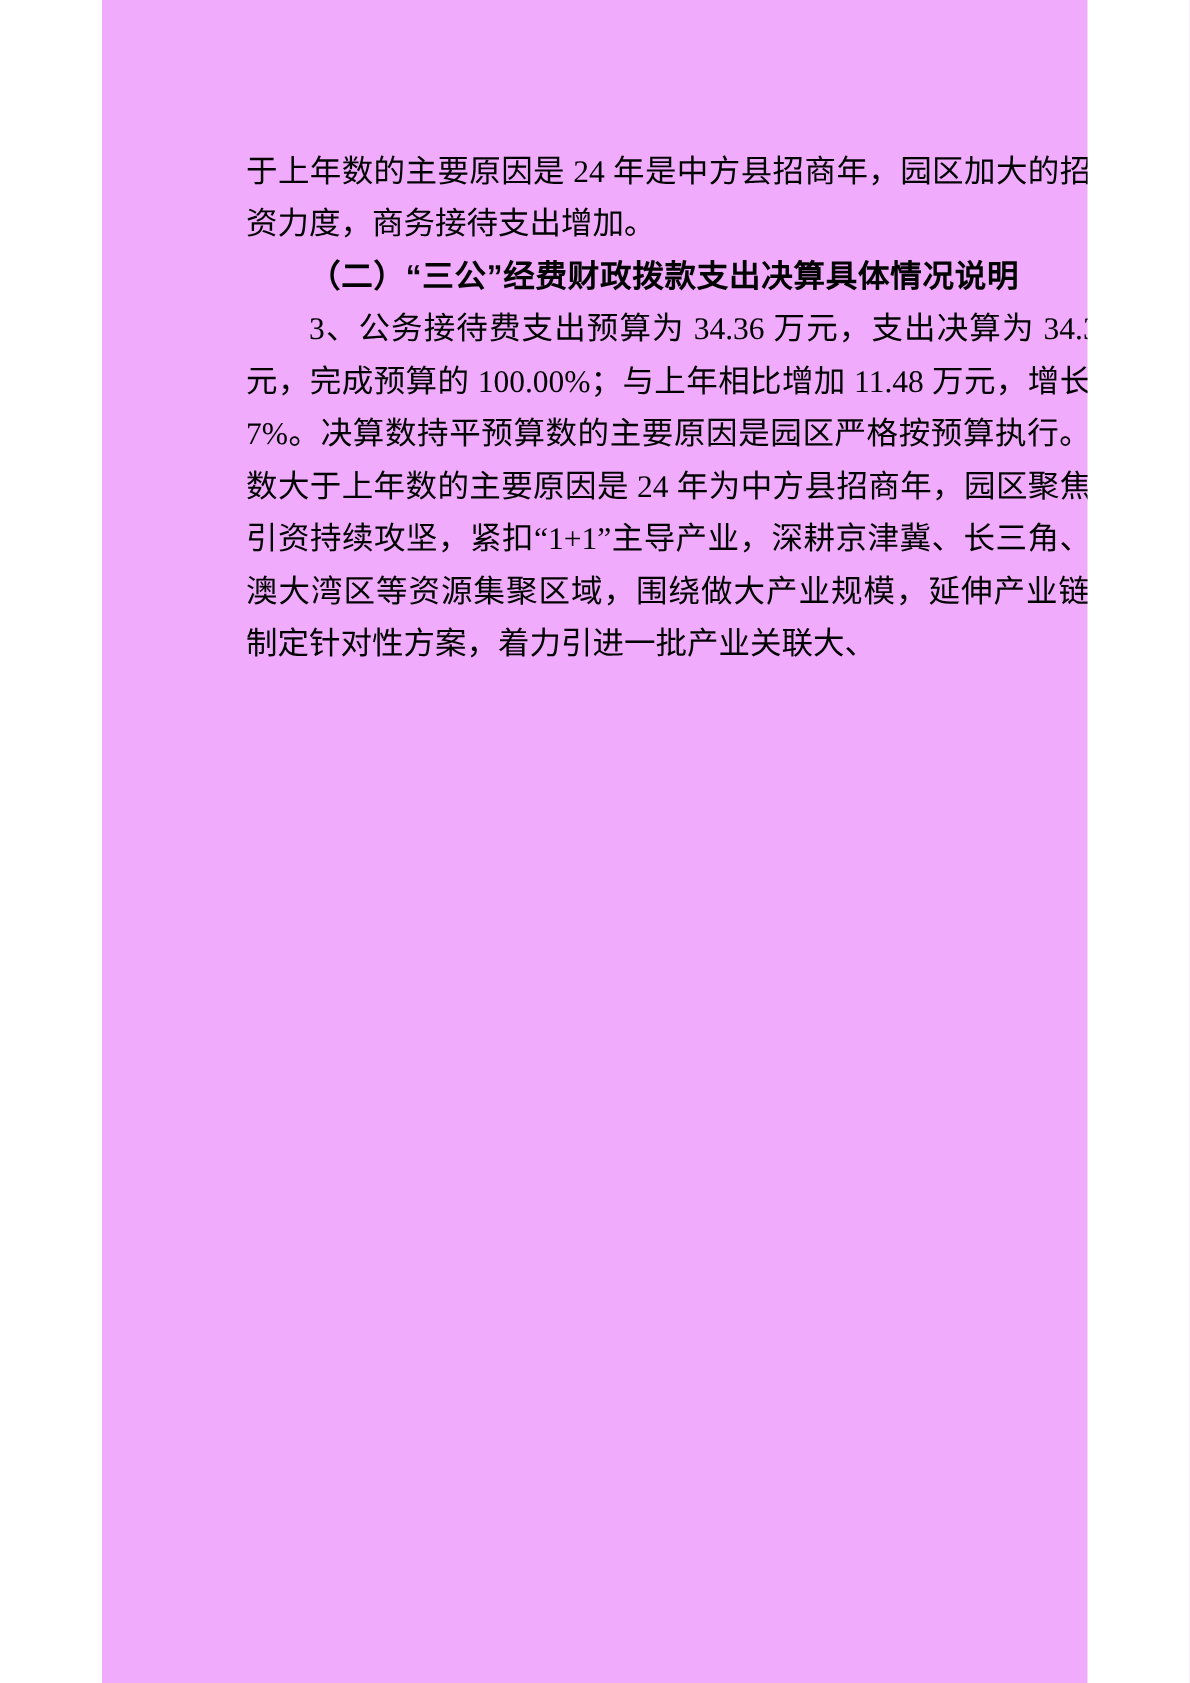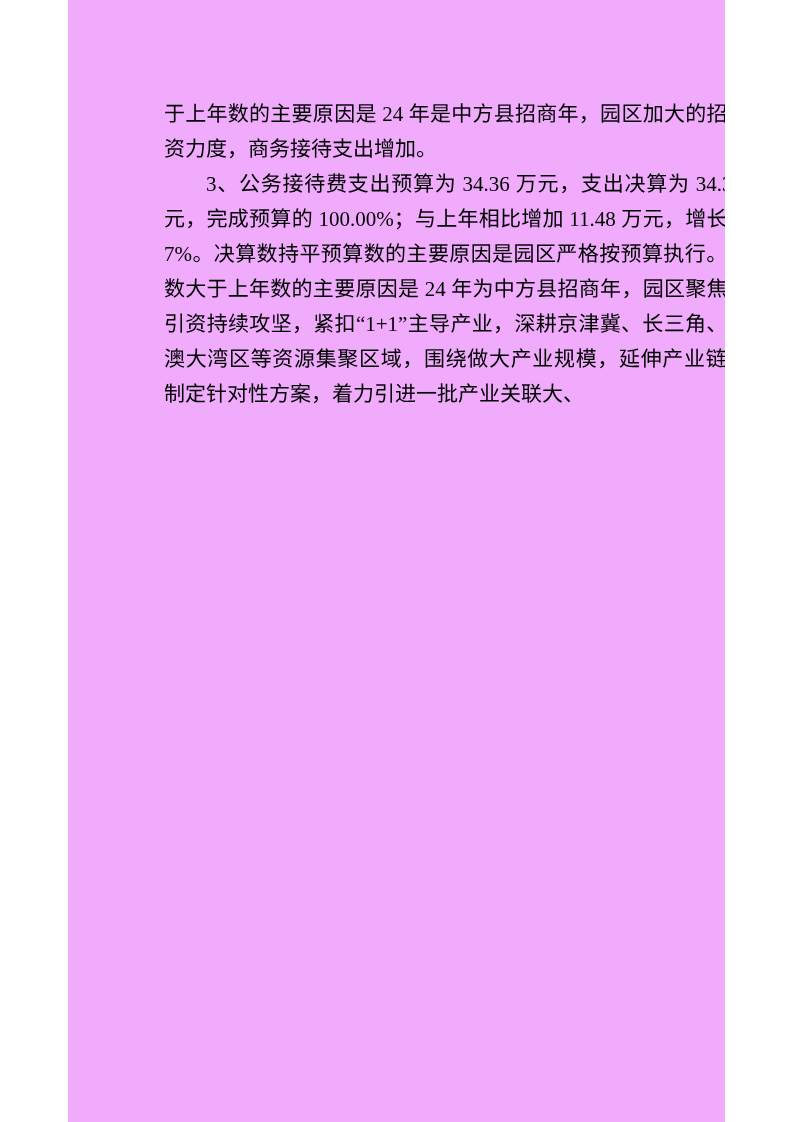--- a/index.html
+++ b/index.html
@@ -42,15 +42,16 @@
     letter-spacing: 0.5px;
   }
 </style>
 </head>
 <body>
 
 <div class="page">
   <div class="content">
 
   <p class="para">于上年数的主要原因是 24 年是中方县招商年，园区加大的招商引资力度，商务接待支出增加。</p>
+      <p class="para indent heading">（二）“三公”经费财政拨款支出决算具体情况说明</p>
       <p class="para indent">3、公务接待费支出预算为 34.36 万元，支出决算为 34.36 万元，完成预算的 100.00%；与上年相比增加 11.48 万元，增长 50.17%。决算数持平预算数的主要原因是园区严格按预算执行。决算数大于上年数的主要原因是 24 年为中方县招商年，园区聚焦招商引资持续攻坚，紧扣“1+1”主导产业，深耕京津冀、长三角、粤港澳大湾区等资源集聚区域，围绕做大产业规模，延伸产业链条，制定针对性方案，着力引进一批产业关联大、</p>
     </div>
 </div>
 
 </body></html>

